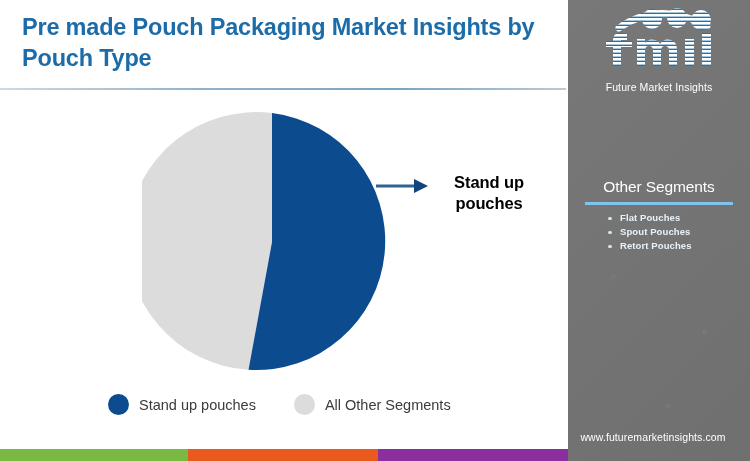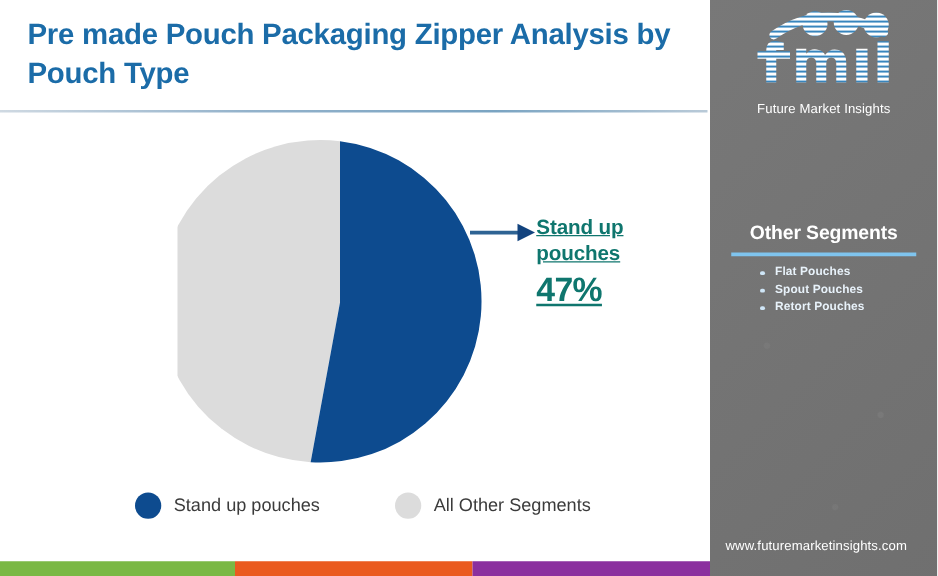--- a/index.html
+++ b/index.html
@@ -65,22 +65,22 @@
     left: 376px;
     top: 176px;
     width: 52px;
     height: 20px;
   }
   .callout-text {
     position: absolute;
     left: 429px;
     top: 172px;
     width: 120px;
-    color: #0f766e;
-    text-decoration: underline;
+    text-align: center;
+    color: #000000;
   }
   .callout-line {
     font-size: 16.5px;
     font-weight: bold;
     line-height: 1.26;
     letter-spacing: -0.1px;
   }
   .callout-value {
     font-size: 27px;
     font-weight: bold;
@@ -89,21 +89,21 @@
     letter-spacing: -0.5px;
   }
 
   
   .legend {
     position: absolute;
     left: 108px;
     top: 394px;
     display: flex;
     align-items: flex-start;
-    gap: 60px;
+    gap: 38px;
   }
   .legend-item {
     display: flex;
     align-items: center;
     gap: 10px;
   }
   .legend-dot {
     width: 21px;
     height: 21px;
     border-radius: 50%;
@@ -156,21 +156,21 @@
   }
 
   
   .segments-heading {
     position: absolute;
     left: 0;
     top: 178px;
     width: 182px;
     text-align: center;
     font-size: 15.5px;
-    font-weight: bold;
+    font-weight: normal;
     color: #ffffff;
     letter-spacing: -0.1px;
   }
   .segments-underline {
     position: absolute;
     left: 17px;
     top: 202px;
     width: 148px;
     height: 2.5px;
     background: #7fc4ee;
@@ -227,21 +227,21 @@
   }
   .bar-seg { height: 100%; }
 </style>
 </head>
 <body>
 
 <div id="infographic">
 
   <div class="main-area">
 
-    <div class="page-title">Pre made Pouch Packaging Zipper Analysis by Pouch Type</div>
+    <div class="page-title">Pre made Pouch Packaging Market Insights by Pouch Type</div>
 
     <div class="title-divider"></div>
 
     <div class="pie-wrap">
       <svg class="pie-svg" width="260" height="260" viewBox="0 0 260 260">
 
         <path d="M 130 130 L 130 1
                  A 129 129 0 1 0 106.5 257.8 Z" fill="#dcdcdc"></path>
 
         <path d="M 130 130 L 130 1
@@ -250,21 +250,20 @@
     </div>
 
     <svg class="callout-arrow" viewBox="0 0 52 20">
       <line x1="0" y1="10" x2="40" y2="10" stroke="#2e6393" stroke-width="3"></line>
       <polygon points="38,3 52,10 38,17" fill="#12437e"></polygon>
     </svg>
 
     <div class="callout-text">
       <div class="callout-line">Stand up</div>
       <div class="callout-line">pouches</div>
-      <div class="callout-value">47%</div>
     </div>
 
     <div class="legend">
       <div class="legend-item">
         <span class="legend-dot" style="background:#0d4b8f"></span>
         <span class="legend-label">Stand up pouches</span>
       </div>
       <div class="legend-item">
         <span class="legend-dot" style="background:#dcdcdc"></span>
         <span class="legend-label">All Other Segments</span>

